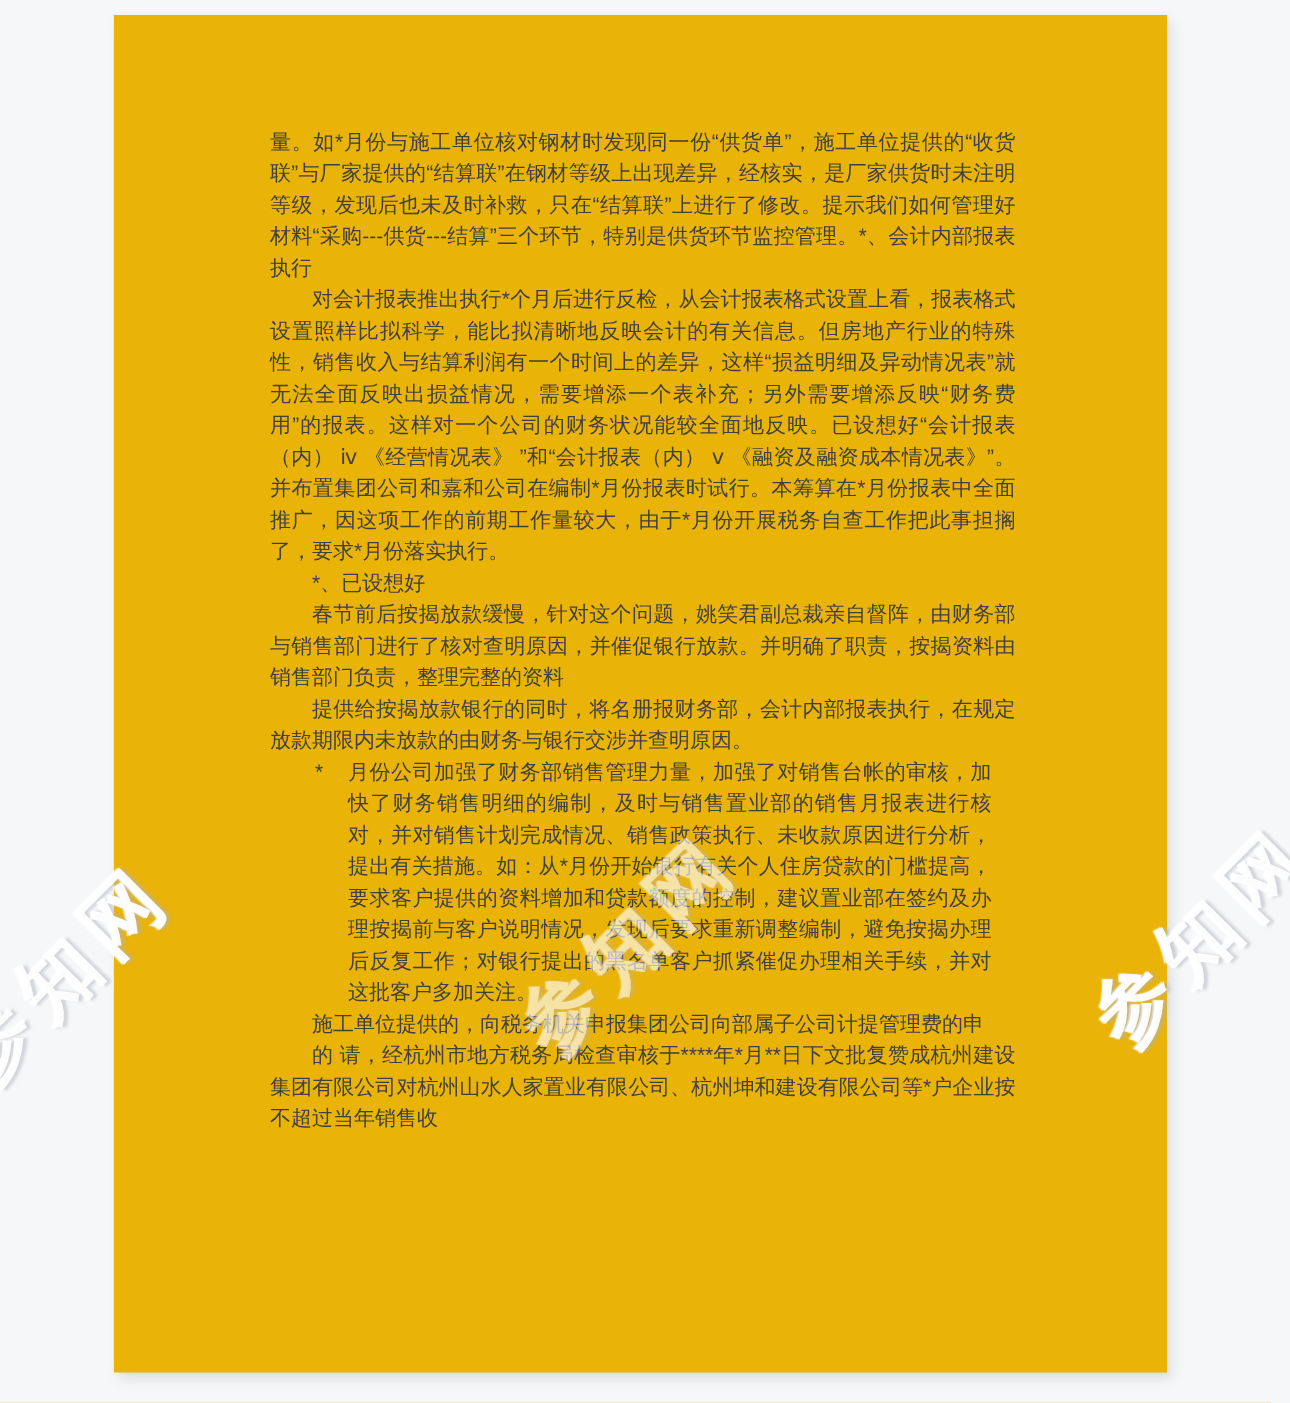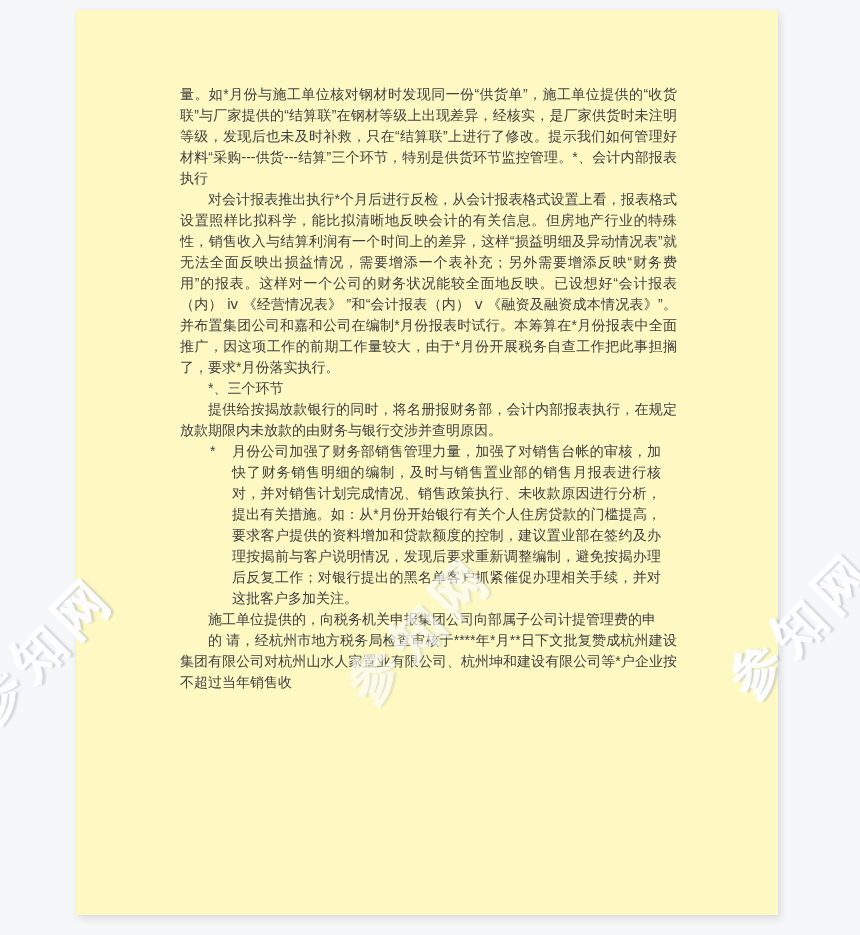--- a/index.html
+++ b/index.html
@@ -15,21 +15,21 @@
     position: relative;
     width: 860px;
     height: 935px;
   }
   .page {
     position: absolute;
     left: 76px;
     top: 10px;
     width: 702px;
     height: 905px;
-    background: #fef9c3;
+    background: #eab308;
     box-shadow: 3px 4px 8px rgba(0,0,0,0.10), 0 0 2px rgba(0,0,0,0.06);
   }
   .content {
     position: absolute;
     left: 104px;
     top: 74px;
     width: 497px;
   }
   .para {
     margin: 0;
@@ -76,21 +76,22 @@
   .wm-right  { left: 712px; top: 590px; }
 </style>
 </head>
 <body>
 
 <div class="canvas">
   <div class="page">
     <div class="content">
       <p class="para flush">量。如*月份与施工单位核对钢材时发现同一份“供货单”，施工单位提供的“收货联”与厂家提供的“结算联”在钢材等级上出现差异，经核实，是厂家供货时未注明等级，发现后也未及时补救，只在“结算联”上进行了修改。提示我们如何管理好材料“采购---供货---结算”三个环节，特别是供货环节监控管理。*、会计内部报表执行</p>
       <p class="para">对会计报表推出执行*个月后进行反检，从会计报表格式设置上看，报表格式设置照样比拟科学，能比拟清晰地反映会计的有关信息。但房地产行业的特殊性，销售收入与结算利润有一个时间上的差异，这样“损益明细及异动情况表”就无法全面反映出损益情况，需要增添一个表补充；另外需要增添反映“财务费用”的报表。这样对一个公司的财务状况能较全面地反映。已设想好“会计报表（内） ⅳ 《经营情况表》 ”和“会计报表（内） ⅴ 《融资及融资成本情况表》”。并布置集团公司和嘉和公司在编制*月份报表时试行。本筹算在*月份报表中全面推广，因这项工作的前期工作量较大，由于*月份开展税务自查工作把此事担搁了，要求*月份落实执行。</p>
-      <p class="para">*、三个环节</p>
+      <p class="para">*、已设想好</p>
+      <p class="para">春节前后按揭放款缓慢，针对这个问题，姚笑君副总裁亲自督阵，由财务部与销售部门进行了核对查明原因，并催促银行放款。并明确了职责，按揭资料由销售部门负责，整理完整的资料</p>
       <p class="para">提供给按揭放款银行的同时，将名册报财务部，会计内部报表执行，在规定放款期限内未放款的由财务与银行交涉并查明原因。</p>
       <div class="list-item">
         <span class="bullet">*</span><span>月份公司加强了财务部销售管理力量，加强了对销售台帐的审核，加快了财务销售明细的编制，及时与销售置业部的销售月报表进行核对，并对销售计划完成情况、销售政策执行、未收款原因进行分析，提出有关措施。如：从*月份开始银行有关个人住房贷款的门槛提高，要求客户提供的资料增加和贷款额度的控制，建议置业部在签约及办理按揭前与客户说明情况，发现后要求重新调整编制，避免按揭办理后反复工作；对银行提出的黑名单客户抓紧催促办理相关手续，并对这批客户多加关注。</span>
       </div>
       <p class="para">施工单位提供的，向税务机关申报集团公司向部属子公司计提管理费的申</p>
       <p class="para">的 请，经杭州市地方税务局检查审核于****年*月**日下文批复赞成杭州建设集团有限公司对杭州山水人家置业有限公司、杭州坤和建设有限公司等*户企业按不超过当年销售收</p>
     </div>
   </div>
   <div class="wm wm-left">参知网</div>
   <div class="wm wm-center">参知网</div>

